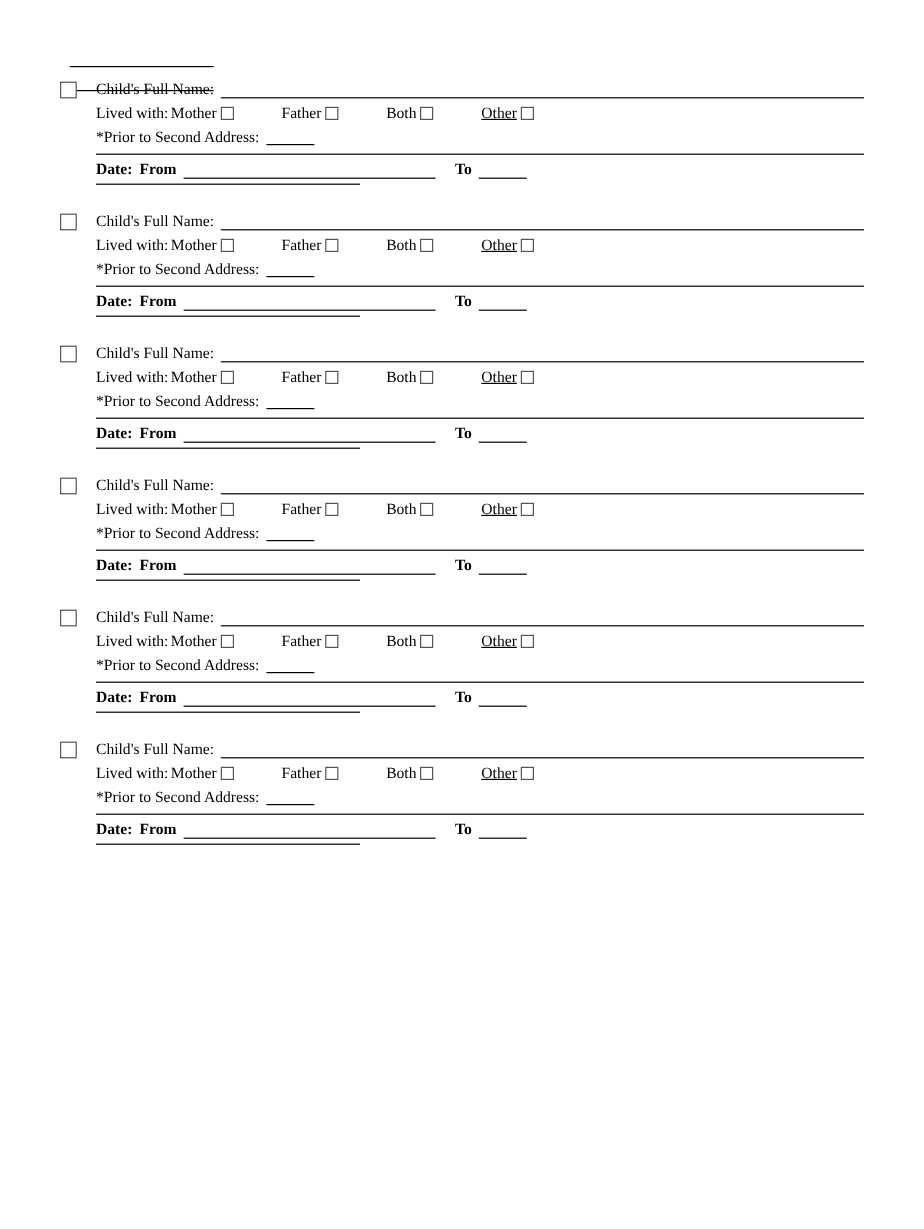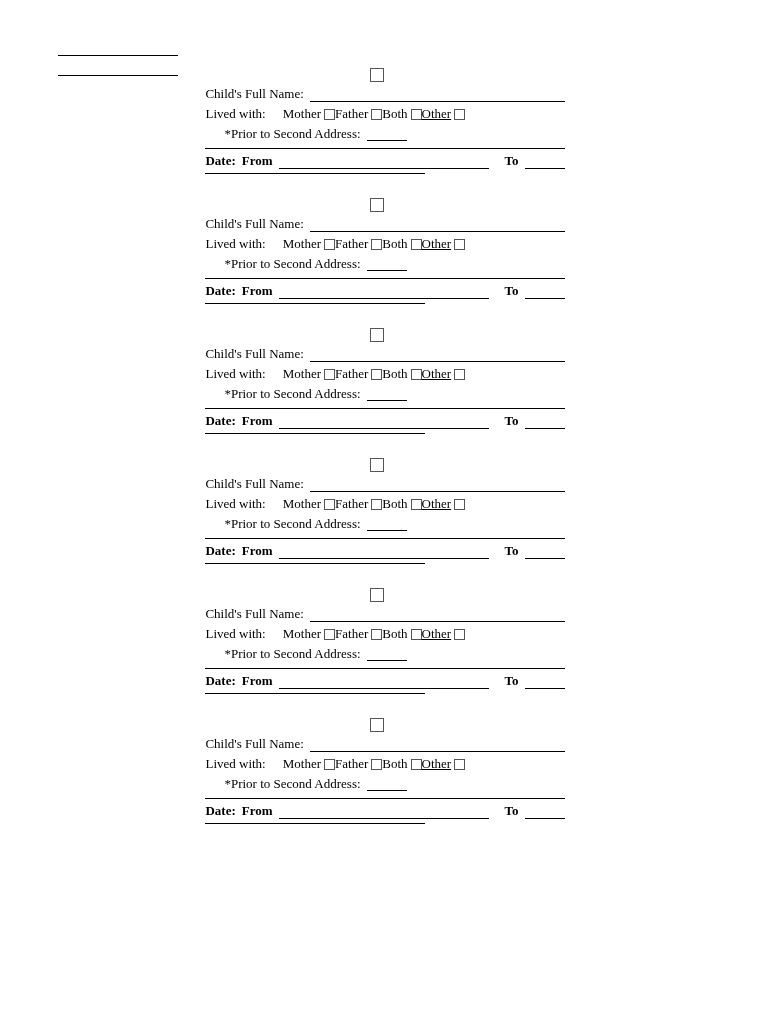--- a/index.html
+++ b/index.html
@@ -48,23 +48,23 @@
       text-align: center;
       font-size: 18px;
       font-weight: bold;
       letter-spacing: 1px;
       margin-top: -30px;
       margin-bottom: 10px;
     }
 
     .child-section {
       display: flex;
-      flex-direction: column;
+      flex-direction: row;
       margin-bottom: 6px;
-      align-items: center;
+      align-items: flex-start;
     }
 
     .checkbox-area {
       width: 30px;
       padding-top: 2px;
       flex-shrink: 0;
     }
 
     .checkbox {
       width: 14px;
@@ -97,27 +97,28 @@
 
     .lived-with-row {
       display: flex;
       align-items: center;
       gap: 0;
       margin-bottom: 4px;
     }
 
     .lived-with-label {
       white-space: nowrap;
-      margin-right: 17px;
+      margin-right: 2px;
     }
 
     .option-group {
       display: flex;
       align-items: center;
       gap: 3px;
+      margin-right: 40px;
     }
 
     .option-group:last-child {
       margin-right: 0;
       text-decoration: underline;
     }
 
     .small-checkbox {
       width: 11px;
       height: 11px;
@@ -125,21 +126,20 @@
       display: inline-block;
       background: #fff;
       flex-shrink: 0;
     }
 
     .prior-address-row {
       display: flex;
       align-items: center;
       gap: 6px;
       margin-bottom: 6px;
-      margin-left: 19px;
     }
 
     .prior-address-blank {
       border-bottom: 1px solid #000;
       display: inline-block;
       width: 40px;
       height: 14px;
     }
 
     .divider-line {

